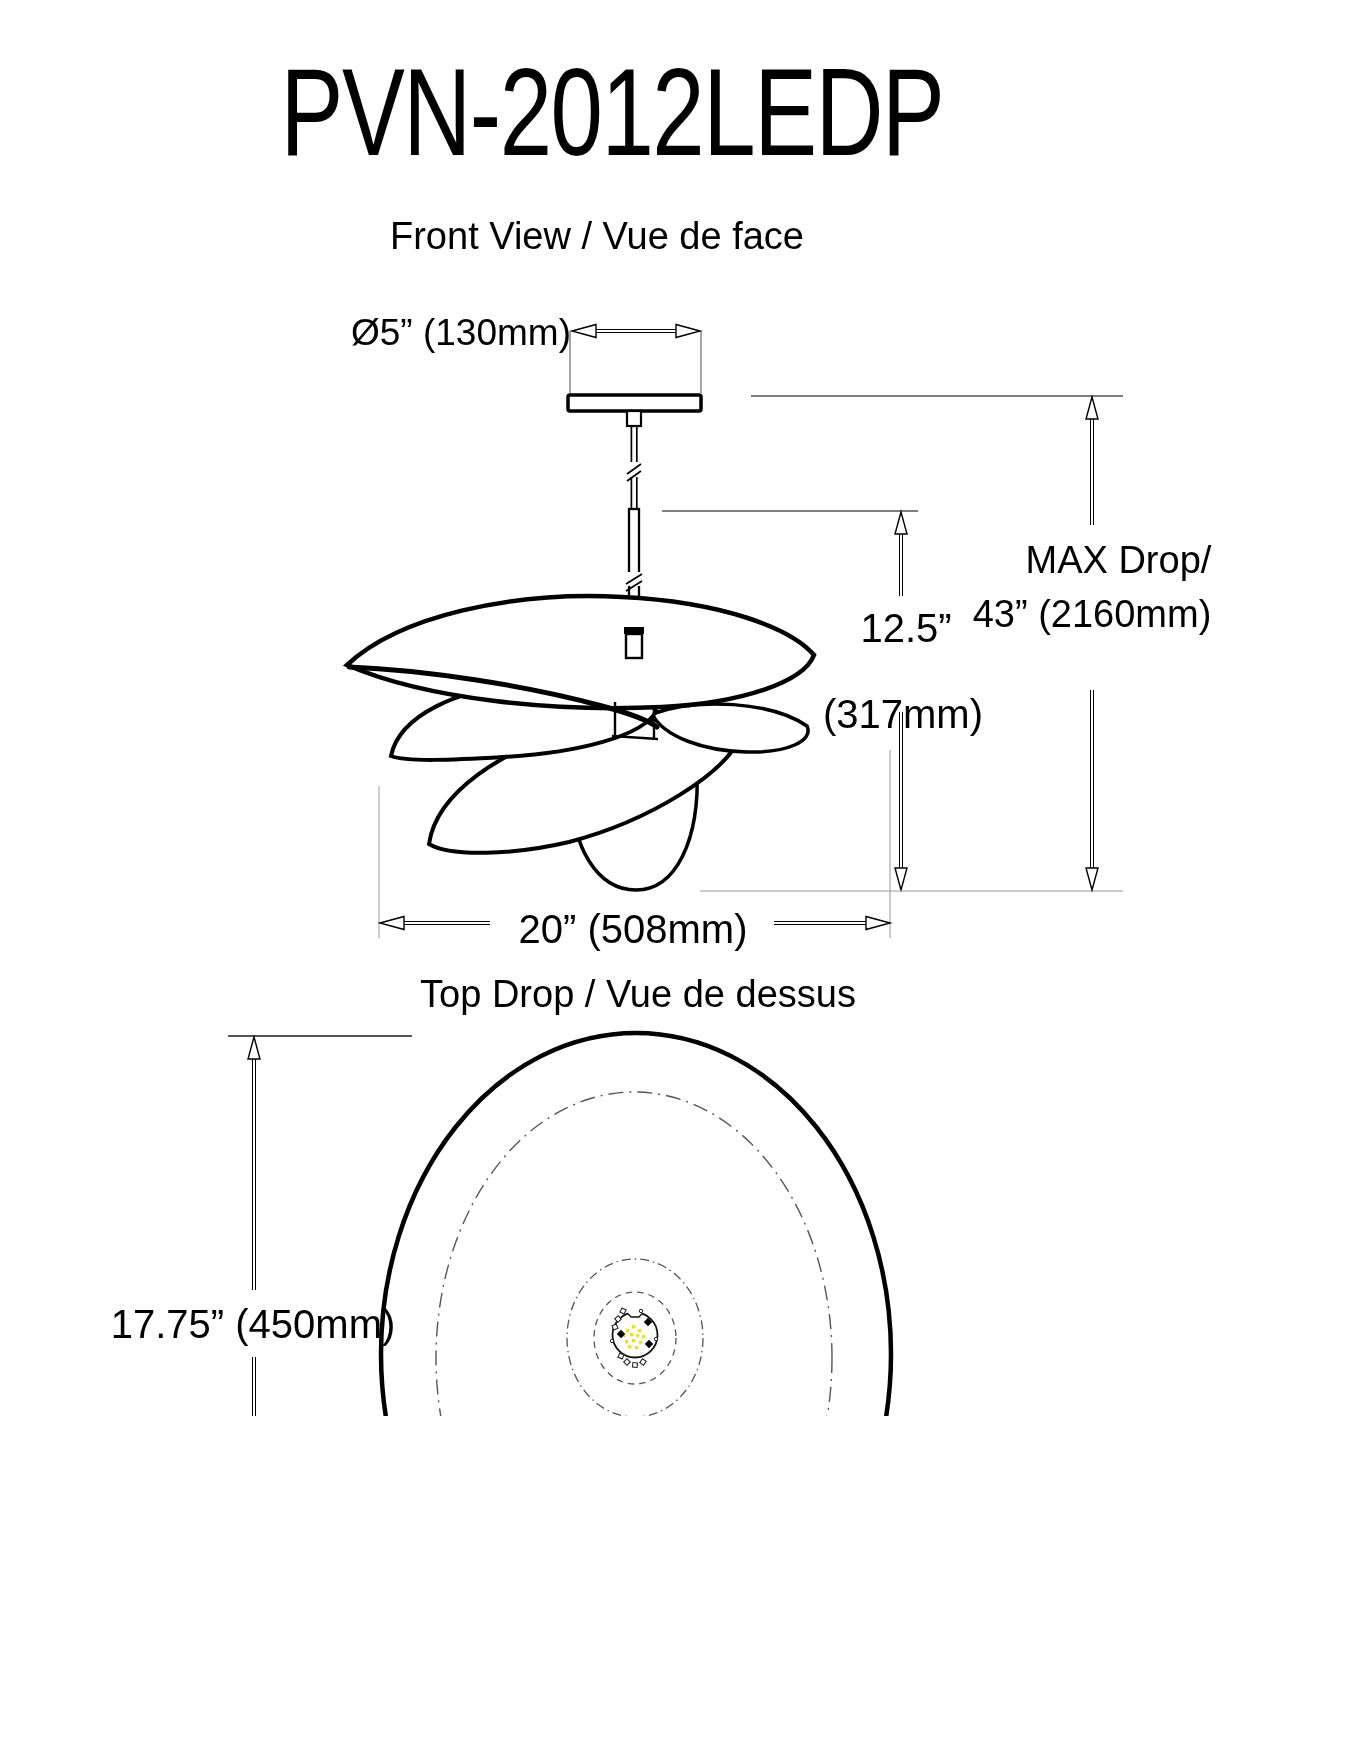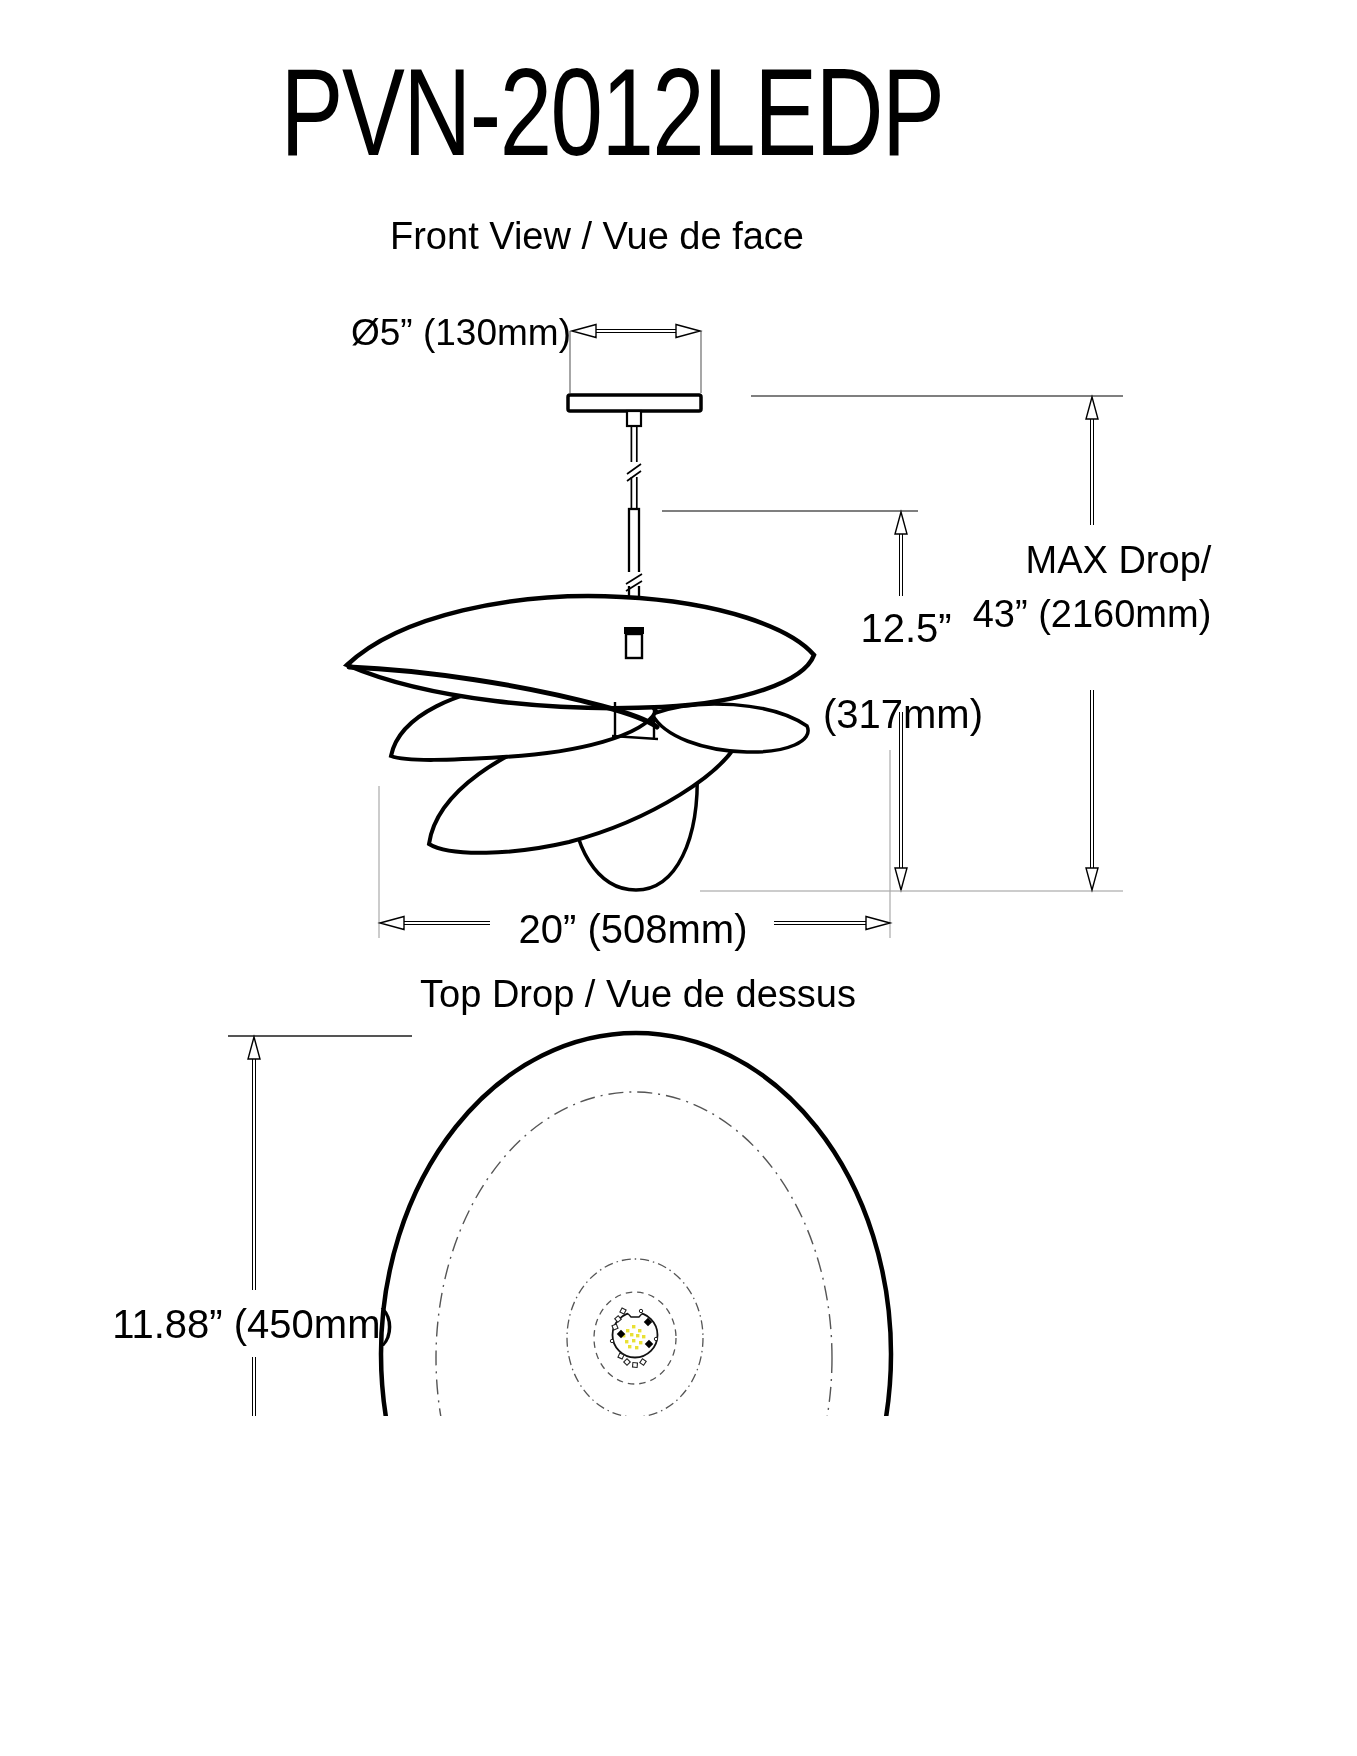--- a/index.html
+++ b/index.html
@@ -189,15 +189,15 @@
 
   <div class="maxdrop">
     <div>MAX Drop/</div>
     <div>43” (2160mm)</div>
   </div>
 
   <div class="txt dim dim-w">20” (508mm)</div>
 
   <div class="txt view-label top-label">Top Drop / Vue de dessus</div>
 
-  <div class="txt dim dim-depth">11.88” (450mm)</div>
+  <div class="txt dim dim-depth">17.75” (450mm)</div>
 
 </div>
 
 </body></html>

